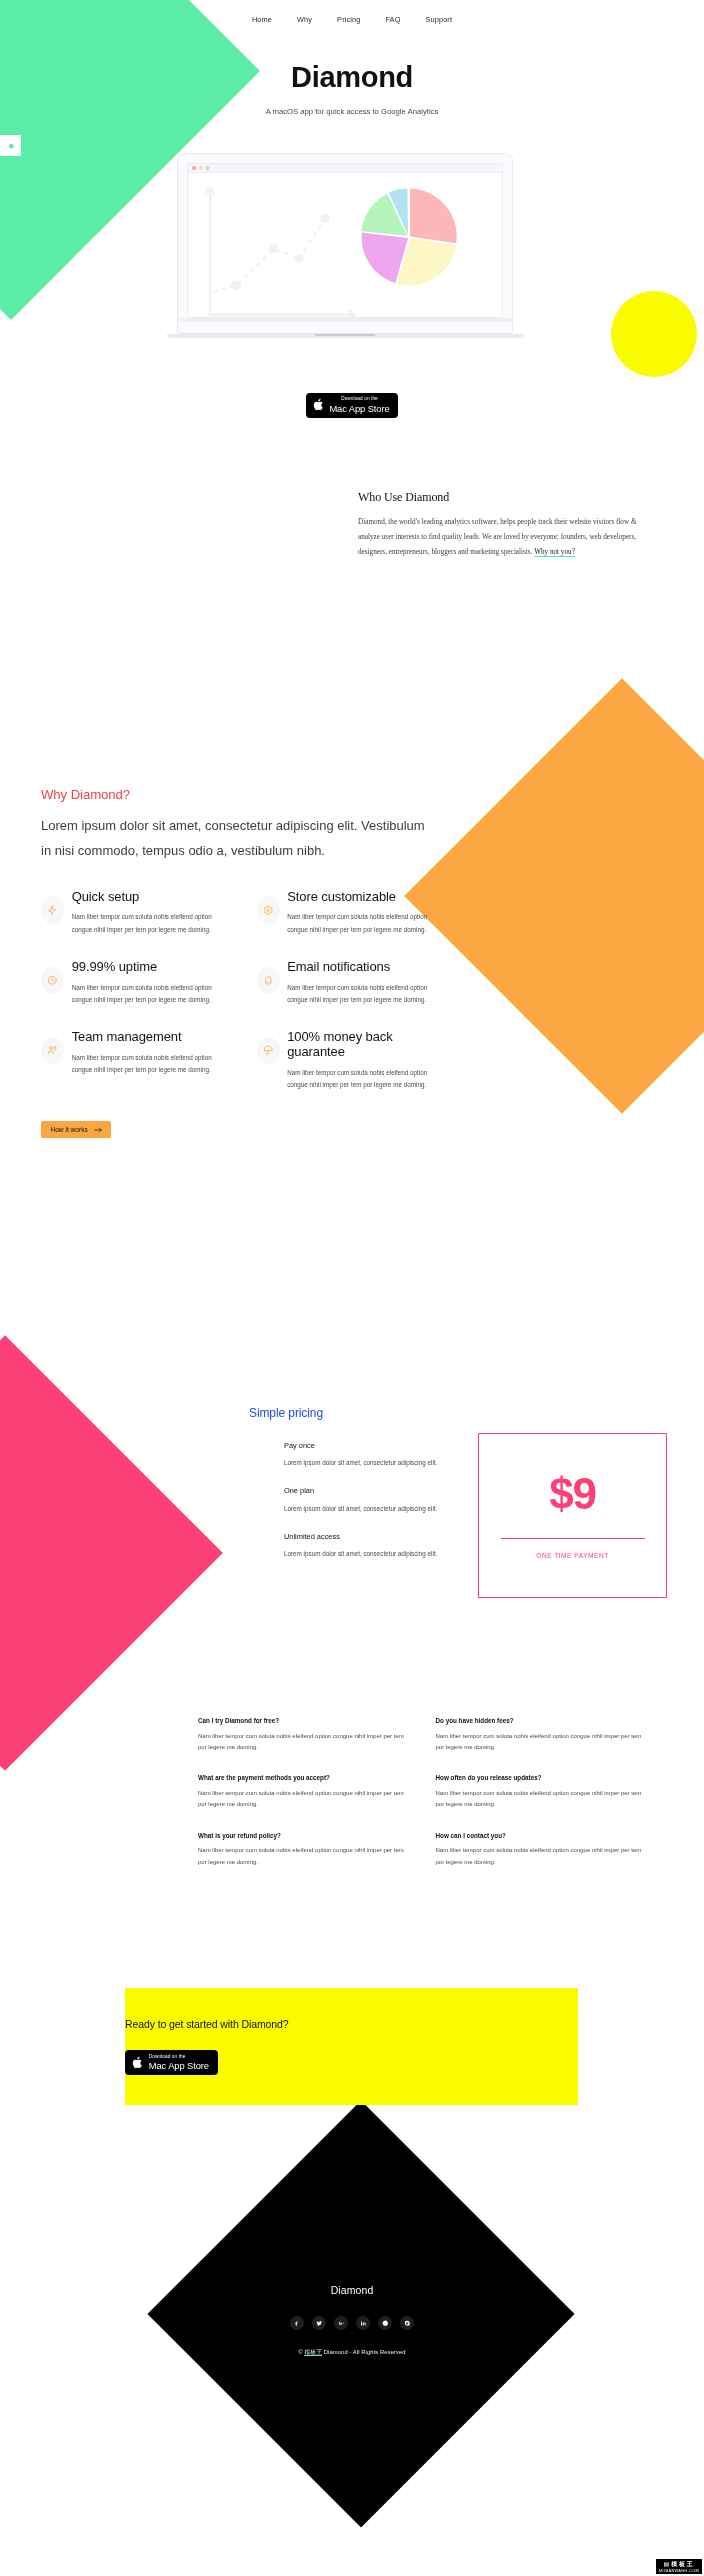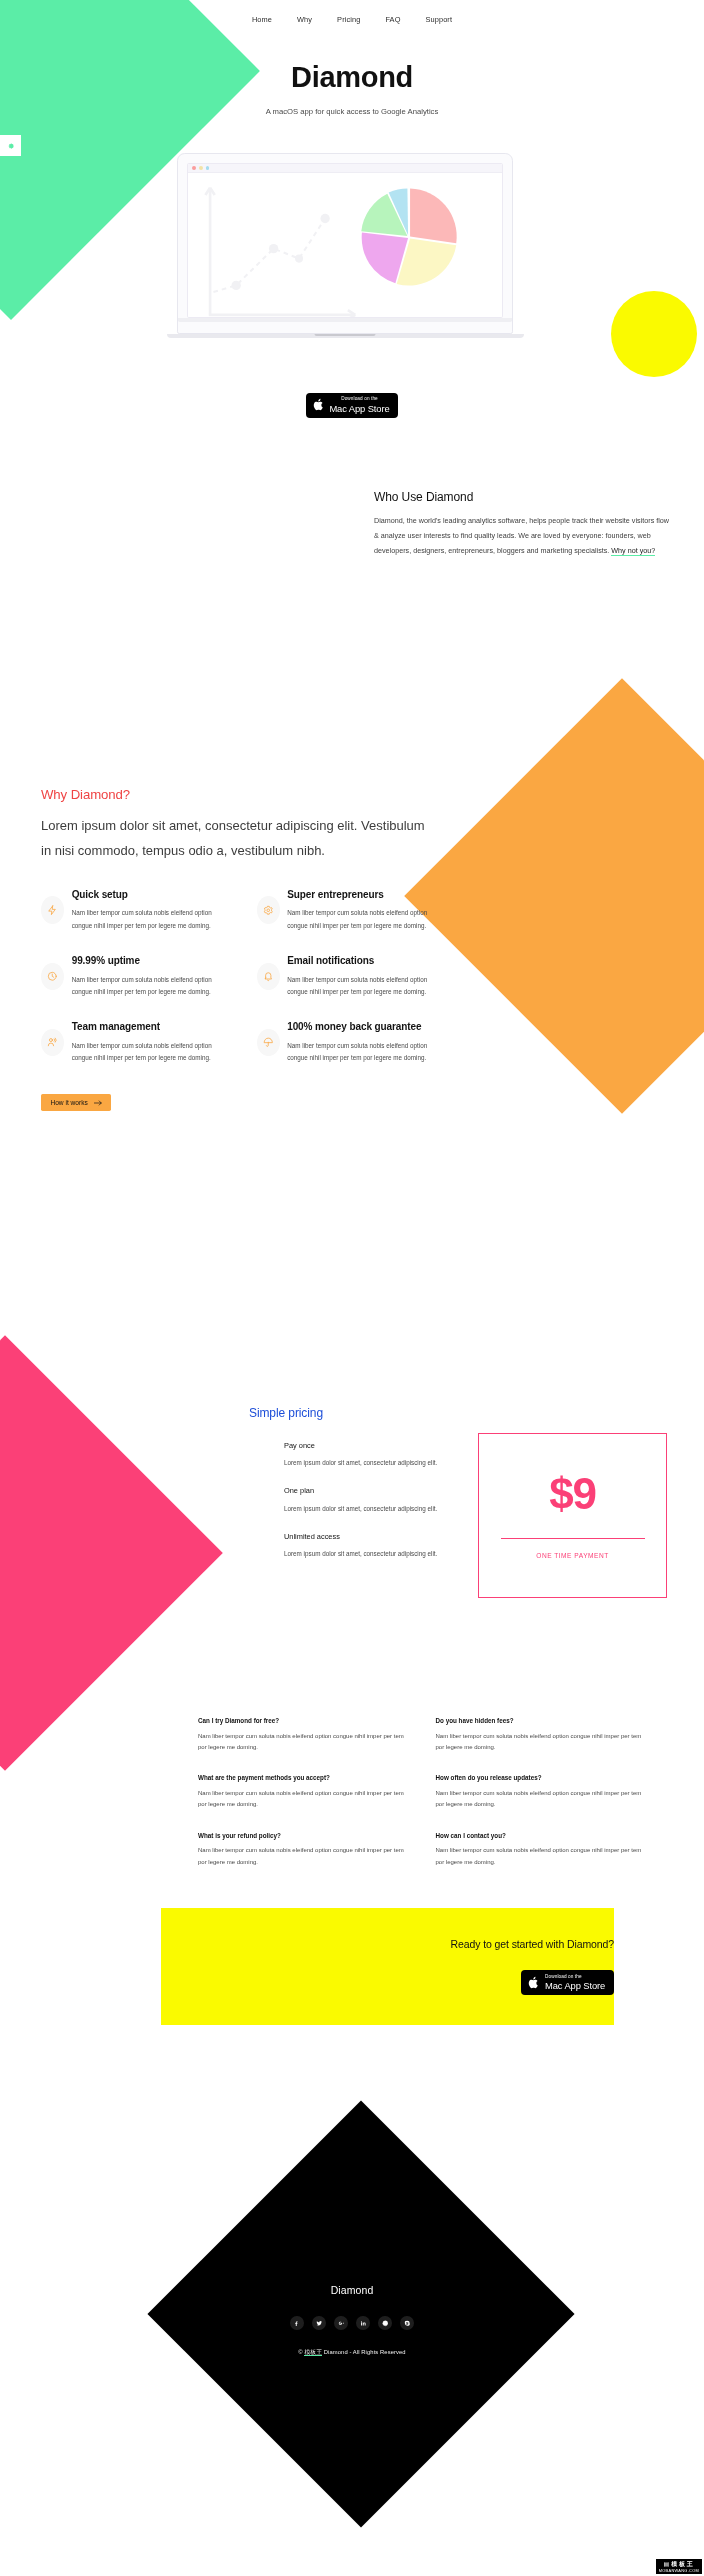--- a/index.html
+++ b/index.html
@@ -119,21 +119,21 @@
     padding: 4.4px 8.8px 4.4px 7.2px; text-decoration: none; cursor: pointer;
   }
   .appstore .apple { width: 11.6px; height: 13.8px; flex: 0 0 auto; }
   .appstore .txt { display: flex; flex-direction: column; line-height: 1; }
   .appstore .l1 { font-size: 4.7px; letter-spacing: 0.1px; margin-bottom: 1.7px; }
   .appstore .l2 { font-size: 9.4px; font-weight: 500; letter-spacing: -0.1px; }
 
   .hero-cta { position: absolute; left: 0; top: 393px; width: 704px; text-align: center; z-index: 12; }
 
   
-  .whouse { position: absolute; left: 374px; top: 490px; width: 297px; z-index: 12; }
+  .whouse { position: absolute; left: 358px; top: 490px; width: 297px; z-index: 12; font-family: Liberation Serif, serif; }
   .whouse h2 { font-size: 12px; font-weight: 500; color: #111; letter-spacing: -0.1px; }
   .whouse p { margin-top: 10px; font-size: 7.2px; line-height: 2.05; color: #3d3d3d; }
   .whouse .lnk {
     color: #222; text-decoration: none;
     border-bottom: 1.1px solid #5BEDA7; padding-bottom: 0.6px; cursor: pointer;
   }
 
   
   .why { position: absolute; left: 41px; top: 787px; width: 440px; z-index: 12; }
   .why h2 { font-size: 13.2px; font-weight: 500; color: #ef4444; letter-spacing: -0.1px; }
@@ -145,21 +145,21 @@
     width: 407px;
   }
   .feature { display: flex; gap: 7.7px; }
   .feature .ic {
     flex: 0 0 auto; width: 23px; height: 27.5px; border-radius: 11.6px/13.8px;
     background: #f7f7f7; display: flex; align-items: center; justify-content: center;
     margin-top: 7.7px;
   }
   .feature .ic svg { width: 10.5px; height: 10.5px; display: block; }
   .feature .body { flex: 1; }
-  .feature h3 { font-size: 10px; font-weight: 700; color: #141414; letter-spacing: -0.1px; }
+  .feature h3 { font-size: 13px; font-weight: 400; color: #141414; letter-spacing: -0.1px; }
   .feature p { margin-top: 7.7px; font-size: 6.3px; line-height: 1.95; color: #4a4a4a; }
 
   .btn-orange {
     display: inline-flex; align-items: center; gap: 6px;
     background: #FAA742; color: #141414; border: none; border-radius: 1.7px;
     font-family: "Liberation Sans", sans-serif;
     font-size: 6.6px; padding: 5px 9.4px; cursor: pointer;
   }
   .btn-orange svg { width: 8.3px; height: 6px; display: block; }
   .why .howrow { margin-top: 30px; }
@@ -188,25 +188,24 @@
   
   .faq {
     position: absolute; left: 198px; top: 1717px; width: 451px; z-index: 12;
     display: grid; grid-template-columns: 1fr 1fr; column-gap: 24px; row-gap: 21px;
   }
   .faq h3 { font-size: 6.3px; font-weight: 700; color: #111; }
   .faq p { margin-top: 6.6px; font-size: 6px; line-height: 1.9; color: #4a4a4a; }
 
   
   .cta-yellow {
-    position: absolute; left: 125px; top: 1908px;
+    position: absolute; left: 125px; top: 1988px;
     width: 453px; height: 117px; background: #FAFA00;
-    display: flex; flex-direction: column; align-items: flex-end; justify-content: center;
+    display: flex; flex-direction: column; align-items: flex-start; justify-content: center;
     z-index: 12;
-    margin-left: 36px;
   }
   .cta-yellow h2 { font-size: 10.5px; font-weight: 500; color: #111; letter-spacing: -0.1px; }
   .cta-yellow .badge-wrap { margin-top: 20px; }
 
   
   .footer {
     position: absolute; left: 0; top: 2284px; width: 704px;
     text-align: center; z-index: 14; color: #fff;
   }
   .footer .brand { font-size: 10.5px; font-weight: 400; letter-spacing: 0.1px; }
@@ -335,21 +334,21 @@
     </div>
 
     <div class="feature">
       <div class="ic">
         <svg viewBox="0 0 24 24" fill="none" stroke="#FAA742" stroke-width="1.8" stroke-linejoin="round">
             <circle cx="12" cy="12" r="3"></circle>
             <path d="M19.4 13.5a7.8 7.8 0 000-3l1.8-1.3-1.9-3.3-2.1.8a7.7 7.7 0 00-2.6-1.5L14.2 3H10l-.4 2.2a7.7 7.7 0 00-2.6 1.5l-2.1-.8-1.9 3.3 1.8 1.3a7.8 7.8 0 000 3l-1.8 1.3 1.9 3.3 2.1-.8a7.7 7.7 0 002.6 1.5L10 21h4.2l.4-2.2a7.7 7.7 0 002.6-1.5l2.1.8 1.9-3.3z"></path>
           </svg>
       </div>
       <div class="body">
-        <h3>Super entrepreneurs</h3>
+        <h3>Store customizable</h3>
         <p>Nam liber tempor cum soluta nobis eleifend option congue nihil imper per tem por legere me doming.</p>
       </div>
     </div>
 
     <div class="feature">
       <div class="ic">
         <svg viewBox="0 0 24 24" fill="none" stroke="#FAA742" stroke-width="1.8" stroke-linecap="round">
             <circle cx="12" cy="12" r="9"></circle>
             <path d="M12 7v5.3l3.4 2"></path>
           </svg>

